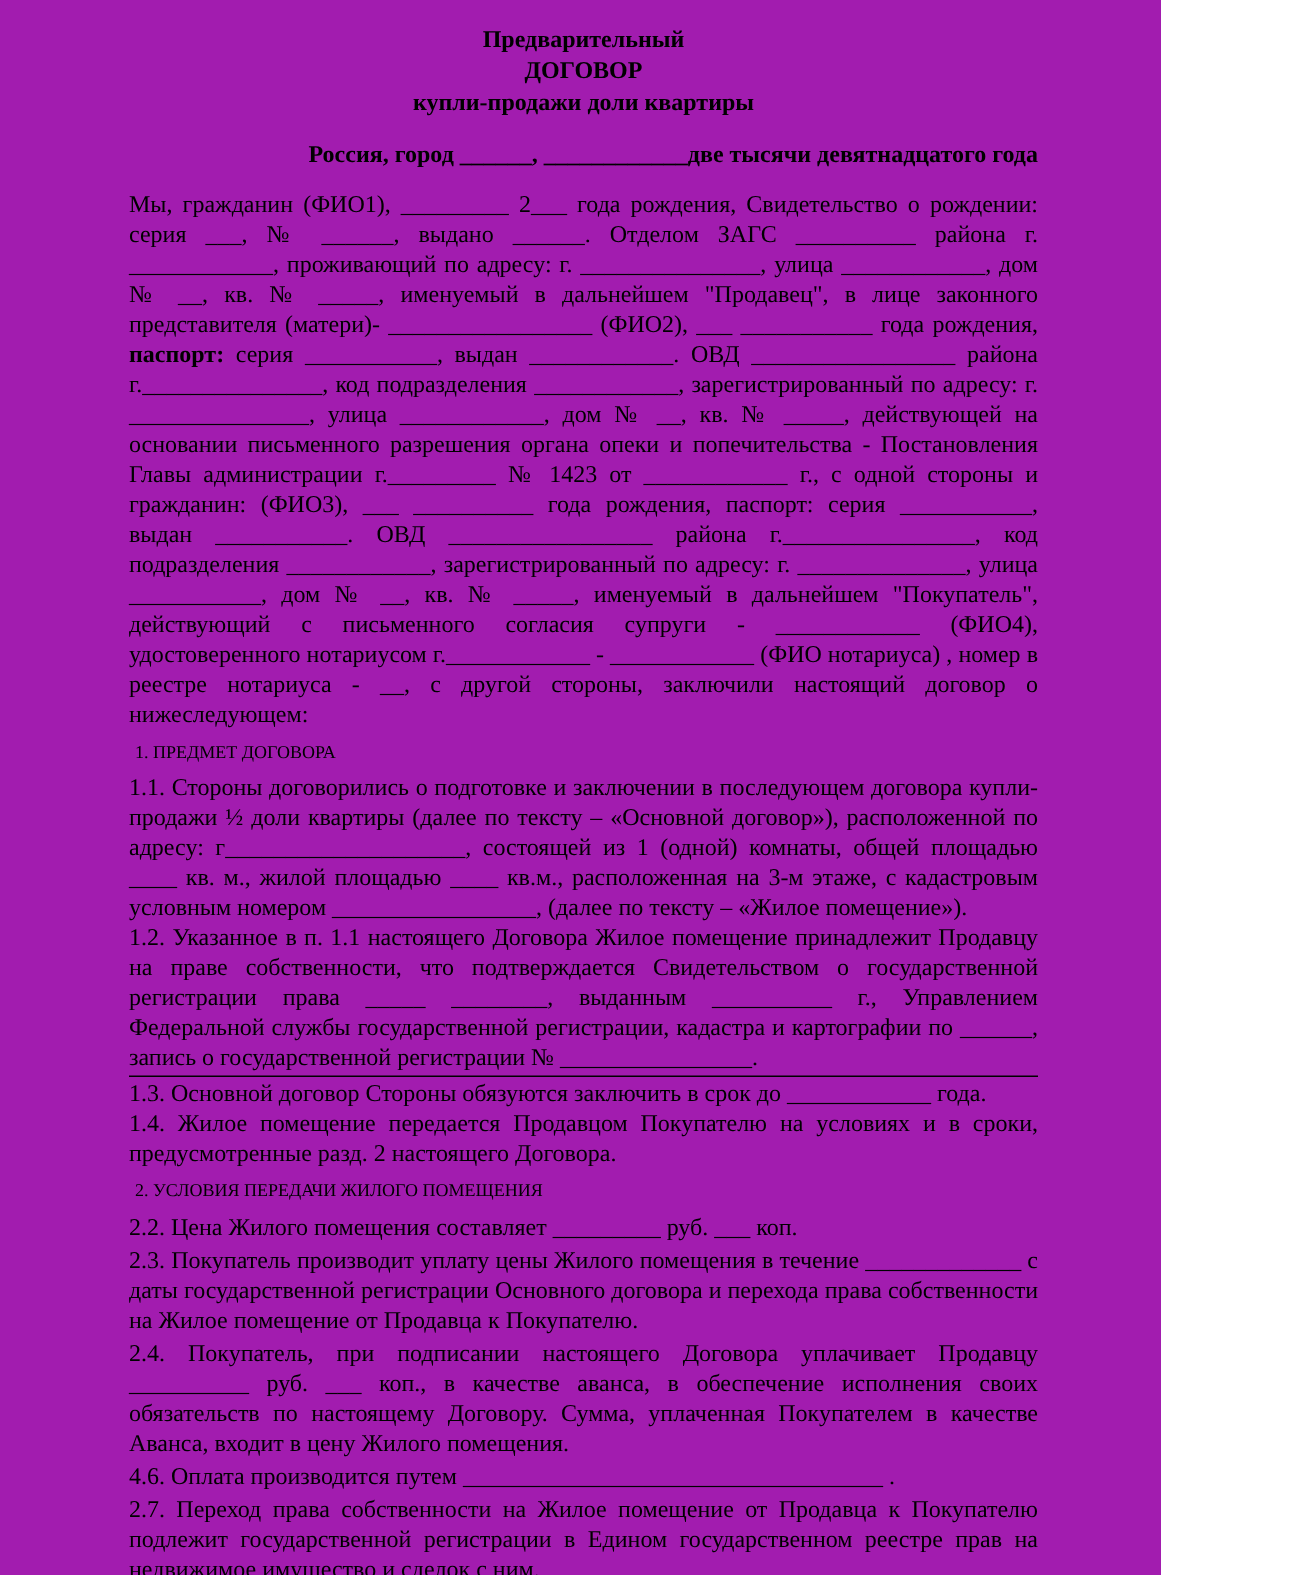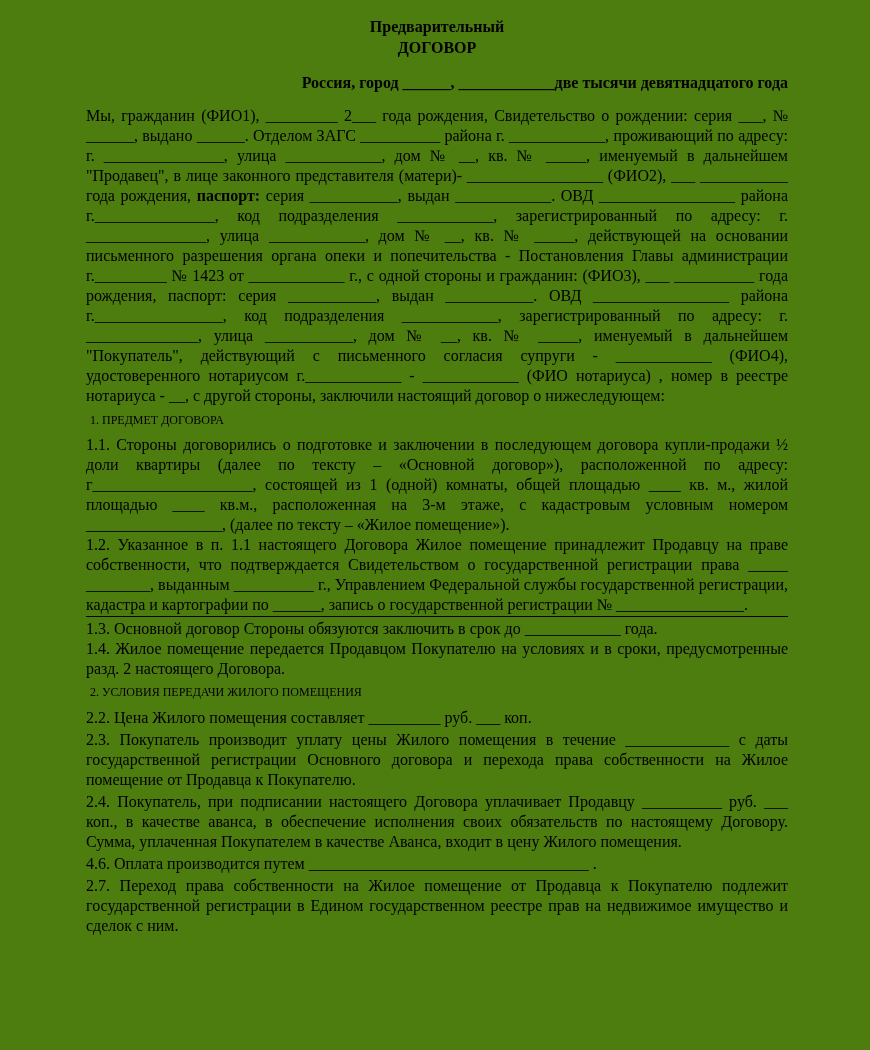--- a/index.html
+++ b/index.html
@@ -1,22 +1,22 @@
 <!DOCTYPE html>
 <html lang="ru"><head>
 <meta charset="utf-8">
 <style>
   html, body { margin: 0; padding: 0; background: #ffffff; }
   .page {
     position: relative;
-    width: 870px;
+    width: 774px;
     height: 1050px;
     box-sizing: border-box;
     padding: 12px 82px 0 86px;
-    background: #4d7c0f;
+    background: #a21caf;
     color: #000000;
     font-family: "Liberation Serif", serif;
     font-size: 16px;
     line-height: 20px;
     overflow: hidden;
   }
   .title-block { text-align: center; font-weight: bold; margin-top: 4px; }
   .title-block div { line-height: 21px; }
   .date-line {
     text-align: right;
@@ -46,20 +46,21 @@
   }
 </style>
 </head>
 <body>
 
 <div class="page">
 
   <div class="title-block">
     <div>Предварительный</div>
     <div>ДОГОВОР</div>
+    <div>купли-продажи доли квартиры</div>
   </div>
 
   <div class="date-line">Россия, город ______, ____________две тысячи девятнадцатого года</div>
 
   <p class="para intro"><span>Мы, гражданин (ФИО1), _________ 2___ года рождения, Свидетельство о рождении: серия ___, № ______, выдано ______. Отделом ЗАГС __________ района г. ____________, проживающий по адресу: г. _______________, улица ____________, дом № __, кв. № _____, именуемый в дальнейшем "Продавец", в лице законного представителя (матери)- _________________ (ФИО2), ___ ___________ года рождения, </span><span style="font-weight: bold;">паспорт:</span><span> серия ___________, выдан ____________. ОВД _________________ района г._______________, код подразделения ____________, зарегистрированный по адресу: г. _______________, улица ____________, дом № __, кв. № _____, действующей на основании письменного разрешения органа опеки и попечительства - Постановления Главы администрации г._________ № 1423 от ____________ г., с одной стороны и гражданин: (ФИО3), ___ __________ года рождения, паспорт: серия ___________, выдан ___________. ОВД _________________ района г.________________, код подразделения ____________, зарегистрированный по адресу: г. ______________, улица ___________, дом № __, кв. № _____, именуемый в дальнейшем "Покупатель", действующий с письменного согласия супруги - ____________ (ФИО4), удостоверенного нотариусом г.____________ - ____________ (ФИО нотариуса) , номер в реестре нотариуса - __, с другой стороны, заключили настоящий договор о нижеследующем:</span></p>
 
   <div class="sec1">
     <h2 class="sec-heading">1. ПРЕДМЕТ ДОГОВОРА</h2>
     <p class="para">1.1. Стороны договорились о подготовке и заключении в последующем договора купли-продажи ½ доли квартиры (далее по тексту – «Основной договор»), расположенной по адресу: г____________________, состоящей из 1 (одной) комнаты, общей площадью ____ кв. м., жилой площадью ____ кв.м., расположенная на 3-м этаже, с кадастровым условным номером _________________, (далее по тексту – «Жилое помещение»).</p>
     <p class="para">1.2. Указанное в п. 1.1 настоящего Договора Жилое помещение принадлежит Продавцу на праве собственности, что подтверждается Свидетельством о государственной регистрации права _____ ________, выданным __________ г., Управлением Федеральной службы государственной регистрации, кадастра и картографии по ______, запись о государственной регистрации № ________________.</p>

